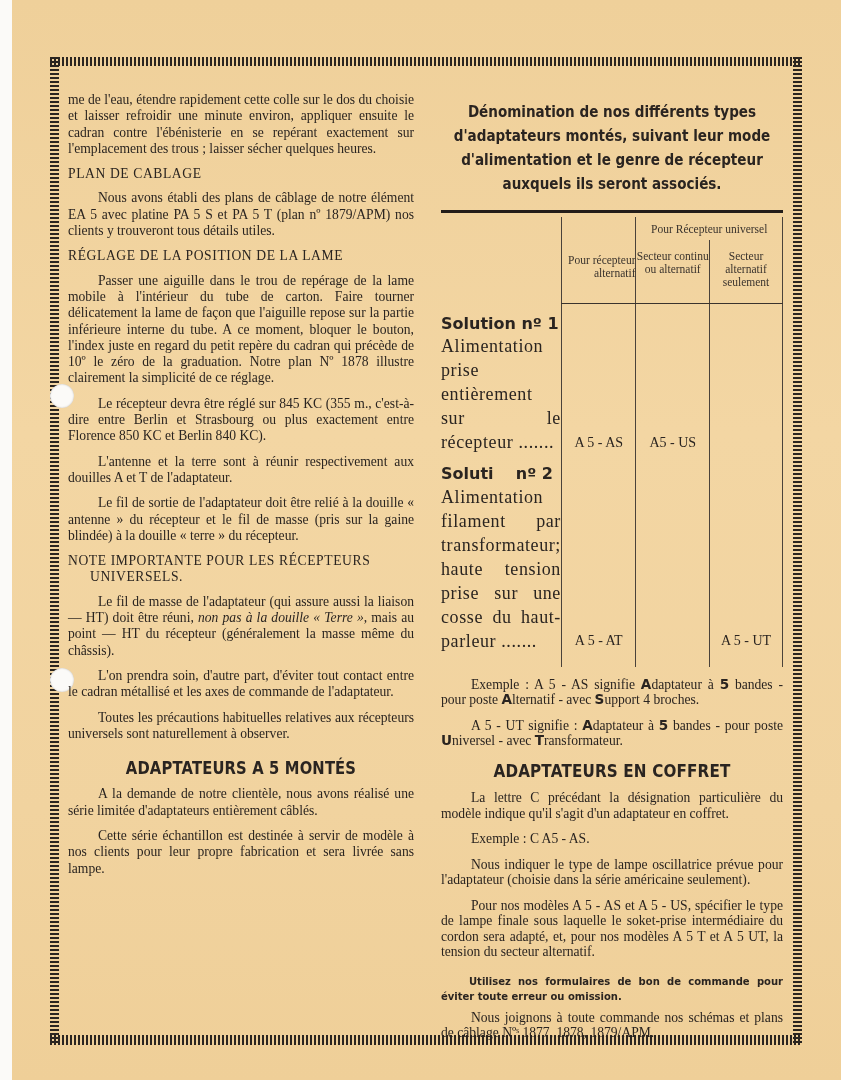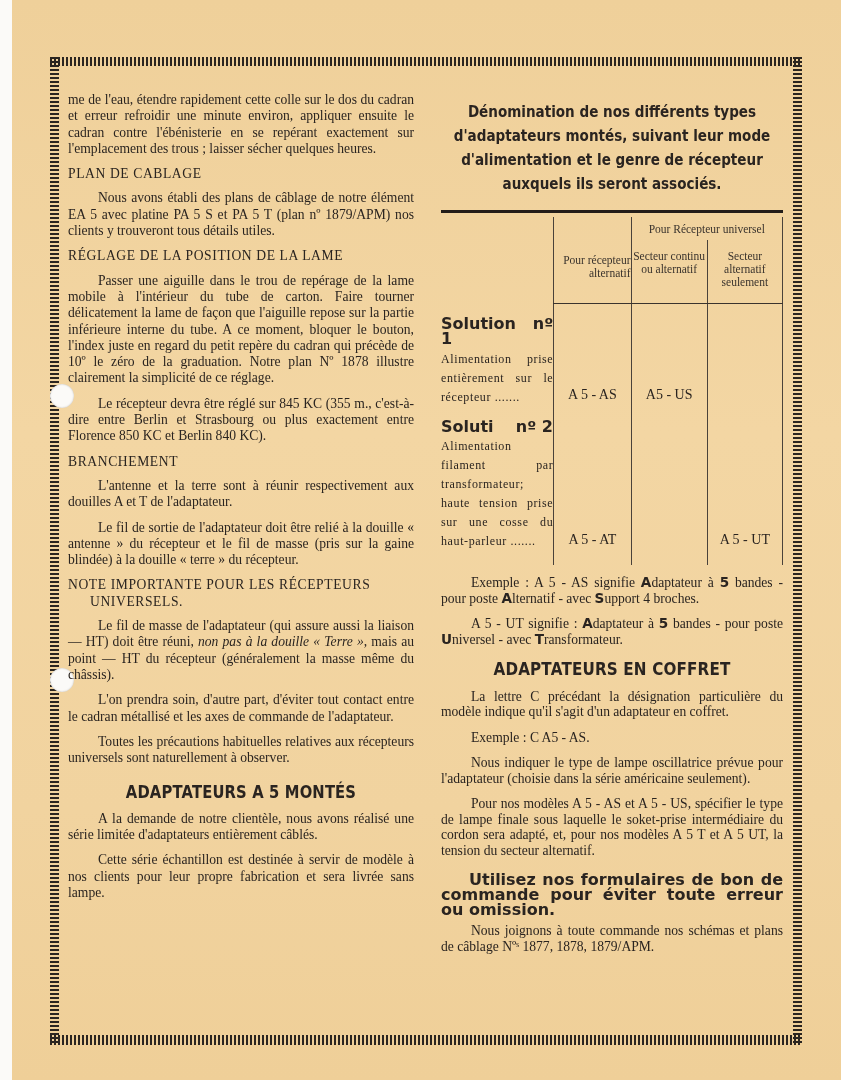--- a/index.html
+++ b/index.html
@@ -56,57 +56,56 @@
 
   table.ad-table { border-collapse: collapse; width: 342px; margin-top: 4px; font-size: 13.6px; }
   table.ad-table td, table.ad-table th { padding: 0; vertical-align: bottom; font-weight: normal; }
   .th-small { font-size: 11.5px; line-height: 13px; text-align: center; color: #3a332d; }
   .vline-l { border-left: 1px solid #4a423a; }
   .vline-r { border-right: 1px solid #4a423a; }
   .sol-title {
     font-family: "DejaVu Sans", "Liberation Sans", sans-serif; font-weight: bold;
     font-size: 16px; display: block; margin-bottom: 3px;
   }
-  .sol-desc { font-size: 12px; line-height: 19px; letter-spacing: 0.6px; text-align: justify; display: block; }
+  .sol-desc { font-size: 18px; line-height: 24px; letter-spacing: 0.6px; text-align: justify; display: block; }
   .code { text-align: center; font-size: 14px; padding-bottom: 4px !important; }
 
   .col-right p { margin: 0 0 10px 0; text-indent: 30px; }
   .col-right .sans-title { margin: 14px 0 12px 0; font-size: 18.5px; }
   .bl { font-family: "DejaVu Sans", "Liberation Sans", sans-serif; font-weight: bold; }
   .bold-note {
     font-family: "DejaVu Sans", "Liberation Sans", sans-serif; font-weight: bold;
-    font-size: 16px; line-height: 15px; margin: 14px 0 6px 0; text-indent: 28px;
+    font-size: 10px; line-height: 15px; margin: 14px 0 6px 0; text-indent: 28px;
   }
 </style>
 </head>
 <body>
 
 <div class="paper"></div>
 
 <div class="hb b-top"></div>
 <div class="hb b-bottom"></div>
 <div class="vb b-left"></div>
 <div class="vb b-right"></div>
 
 <div class="hole" style="left:50px; top:384px;"></div>
 <div class="hole" style="left:50px; top:668px;"></div>
 
 <div class="col-left">
-  <p class="noindent">me de l'eau, étendre rapidement cette colle sur le dos du cadran et erreur refroidir une minute environ, appliquer ensuite le cadran contre l'ébénisterie en se repérant exactement sur l'emplacement des trous ; laisser sécher quelques heures.</p>
+  <p class="noindent">me de l'eau, étendre rapidement cette colle sur le dos du choisie et laisser refroidir une minute environ, appliquer ensuite le cadran contre l'ébénisterie en se repérant exactement sur l'emplacement des trous ; laisser sécher quelques heures.</p>
 
   <h3>PLAN DE CABLAGE</h3>
   <p>Nous avons établi des plans de câblage de notre élément EA 5 avec platine PA 5 S et PA 5 T (plan nº 1879/APM) nos clients y trouveront tous détails utiles.</p>
 
   <h3>
     <span>RÉGLAGE DE LA POSITION DE LA LAME</span>
   </h3>
   <p>Passer une aiguille dans le trou de repérage de la lame mobile à l'intérieur du tube de carton. Faire tourner délicatement la lame de façon que l'aiguille repose sur la partie inférieure interne du tube. A ce moment, bloquer le bouton, l'index juste en regard du petit repère du cadran qui précède de 10º le zéro de la graduation. Notre plan Nº 1878 illustre clairement la simplicité de ce réglage.</p>
   <p>Le récepteur devra être réglé sur 845 KC (355 m., c'est-à-dire entre Berlin et Strasbourg ou plus exactement entre Florence 850 KC et Berlin 840 KC).</p>
 
-  <h3>BRANCHEMENT</h3>
   <p>L'antenne et la terre sont à réunir respectivement aux douilles A et T de l'adaptateur.</p>
   <p>Le fil de sortie de l'adaptateur doit être relié à la douille « antenne » du récepteur et le fil de masse (pris sur la gaine blindée) à la douille « terre » du récepteur.</p>
 
   <h3>
     <span>NOTE IMPORTANTE POUR LES RÉCEPTEURS</span>
     <span class="indent2">UNIVERSELS.</span>
   </h3>
   <p>
     <span>Le fil de masse de l'adaptateur (qui assure aussi la liaison — HT) doit être réuni, </span><i>non pas à la douille « Terre »</i><span>, mais au point — HT du récepteur (généralement la masse même du châssis).</span>
   </p>

